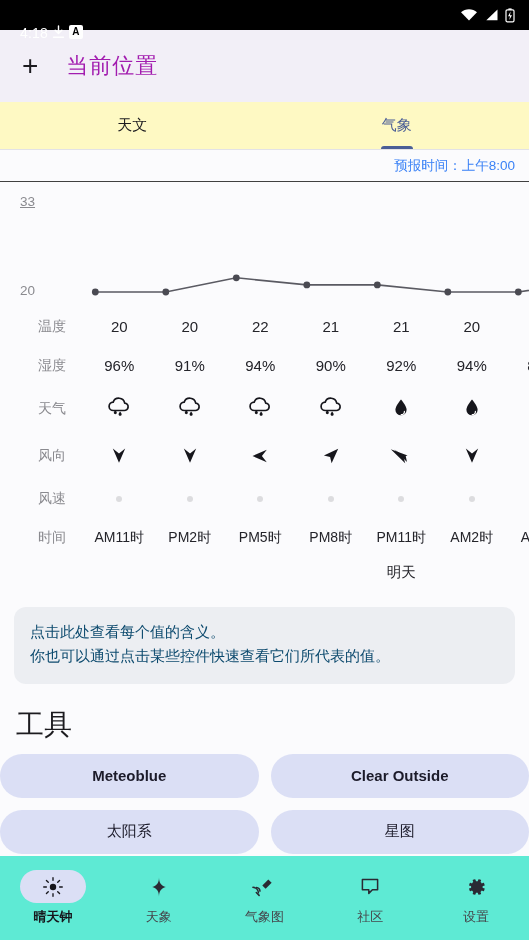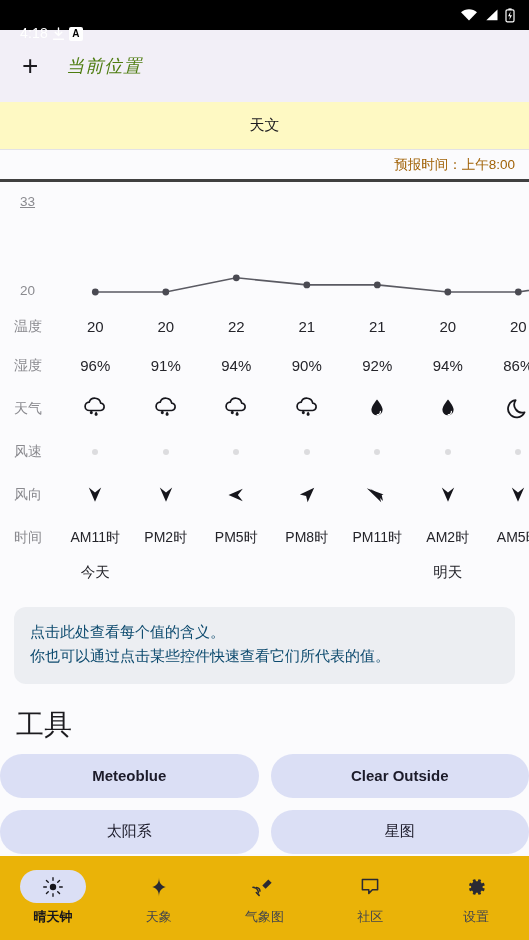--- a/index.html
+++ b/index.html
@@ -7,62 +7,62 @@
     width:529px; height:940px;
     font-family:"Liberation Sans","DejaVu Sans",sans-serif;
     background:#fbfbfd; overflow:hidden;
   }
   
   .statusbar {
     height:30px; background:#000; color:#fff;
     display:flex; align-items:center; padding:0 10px;
     font-size:13.5px; letter-spacing:.2px;
   }
-  .sb-left { display:flex; align-items:flex-end; gap:4px;margin-top:36px; }
+  .sb-left { display:flex; align-items:flex-start; gap:4px;margin-top:36px; }
   .sb-time { font-size:14px; font-weight:400; padding-left:10px;}
   .sb-right { margin-left:auto; display:flex; align-items:center; gap:6px; padding-right:4px;}
   .ic { display:inline-block; line-height:0; }
   .badge-a {
     width:14px;height:14px;background:#fff;color:#000;border-radius:2px;
     font-size:10px;font-weight:700;line-height:14px;text-align:center;
     font-family:"Liberation Sans",sans-serif;
   }
   
   .appbar {
     height:72px; background:#f2eff7; display:flex; align-items:center;
     padding:0 22px; gap:28px;
   }
   .plus-btn { font-size:28px; color:#1c1b1f; font-weight:300; line-height:1; cursor:pointer;}
-  .appbar-title { font-size:18px; color:#4d7c0f; letter-spacing:1px;font-style:italic;}
+  .appbar-title { font-size:22px; color:#a21caf; letter-spacing:1px;}
   
   .tabs { display:flex; background:#fef9c3; height:47px; position:relative;}
   .tab {
     flex:1; display:flex; align-items:center; justify-content:center;
     font-size:15px; color:#1c1b1f; position:relative; cursor:pointer;
   }
   .tab.active { color:#4a5e96; }
   .tab.active::after{
     content:""; position:absolute; bottom:0; left:50%; transform:translateX(-50%);
     width:32px; height:3.5px; background:#4a5e96; border-radius:3px 3px 0 0;
   }
   .tabs-divider { height:1px; background:#e2e2e6; }
   
   .forecast-row {
     height:32px; display:flex; align-items:center; justify-content:flex-end;
-    padding-right:14px; font-size:13.5px; color:#a16207;
-    border-bottom:3px solid #404040;
+    padding-right:14px; font-size:13.5px; color:#3b82f6;
+    border-bottom:1px solid #404040;
   }
   
   .chartwrap { position:relative; height:125px; }
   .ylab { position:absolute; left:20px; font-size:13.5px; color:#8a8a8f; }
   .ylab.top { top:12px;text-decoration:underline; }
   .ylab.bot { top:101px; }
   svg.line { position:absolute; left:0; top:0; }
   
-  .table { padding:0 0 6px 0; }
+  .table { padding:0 0 6px 0;margin-left:24px; }
   .trow { display:flex; align-items:center; height:39px; }
   .trow.tall { height:47px; }
   .rowlabel {
     width:60px; flex:0 0 60px; padding-left:14px;
     font-size:14px; color:#8a8a8f;
   }
   .cells { flex:1; display:flex; }
   .cell {
     flex:0 0 70.5px; text-align:center; font-size:15px; color:#24242a;
     display:flex; align-items:center; justify-content:center;
@@ -89,21 +89,21 @@
     flex:0 0 calc(50% - 6px); height:44px; border-radius:22px;
     background:#dbdff5; border:none; cursor:pointer;
     display:flex; align-items:center; justify-content:center;
     font-size:15px; color:#1c1b2a;
     font-family:"Liberation Sans",sans-serif;
   }
   .toolbtn.bold { font-weight:700; }
   
   .bottomnav {
     position:absolute; left:0; bottom:0; width:529px; height:84px;
-    background:#eab308; display:flex; align-items:center;
+    background:#5eead4; display:flex; align-items:center;
   }
   .navitem {
     flex:1; display:flex; flex-direction:column; align-items:center;
     gap:5px; cursor:pointer;
   }
   .navpill {
     width:66px; height:33px; border-radius:17px;
     display:flex; align-items:center; justify-content:center;
   }
   .navitem.active .navpill { background:#dbdff5; }
@@ -145,20 +145,21 @@
   </div>
 </div>
 
 <div class="appbar">
   <span class="plus-btn">+</span>
   <span class="appbar-title">当前位置</span>
 </div>
 
 <div class="tabs">
   <div class="tab">天文</div>
+  <div class="tab active">气象</div>
 </div>
 <div class="tabs-divider"></div>
 
 <div class="forecast-row">
   <span>预报时间：上午8:00</span>
 </div>
 
 <div class="chartwrap">
   <span class="ylab top">33</span>
   <span class="ylab bot">20</span>
@@ -243,20 +244,61 @@
                 <path d="M18.4 17.4a3.2 3.2 0 0 1-3.2 3.2" fill="none" stroke="#fff" stroke-width="1.2" stroke-linecap="round"></path>
               </svg></span>
           </div>
           <div class="cell">
             <span style="line-height: 0;"><svg width="30" height="30" viewBox="0 0 30 30">
                 <path d="M21.5 18.3A8 8 0 0 1 12.6 6.2a8.6 8.6 0 1 0 8.9 12.1z" fill="none" stroke="#16161c" stroke-width="1.8" stroke-linejoin="round"></path>
               </svg></span>
           </div>
         </div>
       </div>
+      <div class="trow tall">
+        <div class="rowlabel">风向</div>
+        <div class="cells">
+          <div class="cell">
+            <span style="line-height: 0;"><svg width="30" height="30" viewBox="0 0 30 30">
+                <path d="M8.8 7.5 15 21.8 21.2 7.5 15 12.4z" fill="#16161c"></path>
+              </svg></span>
+          </div>
+          <div class="cell">
+            <span style="line-height: 0;"><svg width="30" height="30" viewBox="0 0 30 30">
+                <path d="M8.8 7.5 15 21.8 21.2 7.5 15 12.4z" fill="#16161c"></path>
+              </svg></span>
+          </div>
+          <div class="cell">
+            <span style="line-height: 0;"><svg width="30" height="30" viewBox="0 0 30 30">
+                <path d="M21.8 8.8 7.5 15l14.3 6.2L16.9 15z" fill="#16161c"></path>
+              </svg></span>
+          </div>
+          <div class="cell">
+            <span style="line-height: 0;"><svg width="30" height="30" viewBox="0 0 30 30">
+                <path d="M22.2 7.8 7.9 14.4l6.2 1.6 1.5 6.2z" fill="#16161c"></path>
+              </svg></span>
+          </div>
+          <div class="cell">
+            <span style="line-height: 0;"><svg width="30" height="30" viewBox="0 0 30 30">
+                <path d="M7.8 8.2l14.4 14-1.8-6.4 4.2-1.3z" fill="#16161c" transform="translate(-3,0)"></path>
+                <path d="M8.5 8.5 21 21 19.6 14.6 14.9 13.2z" fill="#16161c"></path>
+              </svg></span>
+          </div>
+          <div class="cell">
+            <span style="line-height: 0;"><svg width="30" height="30" viewBox="0 0 30 30">
+                <path d="M8.8 7.5 15 21.8 21.2 7.5 15 12.4z" fill="#16161c"></path>
+              </svg></span>
+          </div>
+          <div class="cell">
+            <span style="line-height: 0;"><svg width="30" height="30" viewBox="0 0 30 30">
+                <path d="M8.8 7.5 15 21.8 21.2 7.5 15 12.4z" fill="#16161c"></path>
+              </svg></span>
+          </div>
+        </div>
+      </div>
       <div class="trow">
         <div class="rowlabel">风速</div>
         <div class="cells">
           <div class="cell">
             <span class="dot-ws"></span>
           </div>
           <div class="cell">
             <span class="dot-ws"></span>
           </div>
           <div class="cell">
@@ -266,81 +308,39 @@
             <span class="dot-ws"></span>
           </div>
           <div class="cell">
             <span class="dot-ws"></span>
           </div>
           <div class="cell">
             <span class="dot-ws"></span>
           </div>
           <div class="cell">
             <span class="dot-ws"></span>
-          </div>
-        </div>
-      </div>
-      <div class="trow tall">
-        <div class="rowlabel">风向</div>
-        <div class="cells">
-          <div class="cell">
-            <span style="line-height: 0;"><svg width="30" height="30" viewBox="0 0 30 30">
-                <path d="M8.8 7.5 15 21.8 21.2 7.5 15 12.4z" fill="#16161c"></path>
-              </svg></span>
-          </div>
-          <div class="cell">
-            <span style="line-height: 0;"><svg width="30" height="30" viewBox="0 0 30 30">
-                <path d="M8.8 7.5 15 21.8 21.2 7.5 15 12.4z" fill="#16161c"></path>
-              </svg></span>
-          </div>
-          <div class="cell">
-            <span style="line-height: 0;"><svg width="30" height="30" viewBox="0 0 30 30">
-                <path d="M21.8 8.8 7.5 15l14.3 6.2L16.9 15z" fill="#16161c"></path>
-              </svg></span>
-          </div>
-          <div class="cell">
-            <span style="line-height: 0;"><svg width="30" height="30" viewBox="0 0 30 30">
-                <path d="M22.2 7.8 7.9 14.4l6.2 1.6 1.5 6.2z" fill="#16161c"></path>
-              </svg></span>
-          </div>
-          <div class="cell">
-            <span style="line-height: 0;"><svg width="30" height="30" viewBox="0 0 30 30">
-                <path d="M7.8 8.2l14.4 14-1.8-6.4 4.2-1.3z" fill="#16161c" transform="translate(-3,0)"></path>
-                <path d="M8.5 8.5 21 21 19.6 14.6 14.9 13.2z" fill="#16161c"></path>
-              </svg></span>
-          </div>
-          <div class="cell">
-            <span style="line-height: 0;"><svg width="30" height="30" viewBox="0 0 30 30">
-                <path d="M8.8 7.5 15 21.8 21.2 7.5 15 12.4z" fill="#16161c"></path>
-              </svg></span>
-          </div>
-          <div class="cell">
-            <span style="line-height: 0;"><svg width="30" height="30" viewBox="0 0 30 30">
-                <path d="M8.8 7.5 15 21.8 21.2 7.5 15 12.4z" fill="#16161c"></path>
-              </svg></span>
           </div>
         </div>
       </div>
       <div class="trow">
         <div class="rowlabel">时间</div>
         <div class="cells">
           <div class="cell small">AM11时</div>
           <div class="cell small">PM2时</div>
           <div class="cell small">PM5时</div>
           <div class="cell small">PM8时</div>
           <div class="cell small">PM11时</div>
           <div class="cell small">AM2时</div>
           <div class="cell small">AM5时</div>
         </div>
       </div>
     </div>
   <div class="daysrow">
     <div style="width:60px;flex:0 0 60px;"></div>
     <div class="cells" id="days-body">
-        <div class="daylabel">今天</div>
         <div class="daylabel"></div>
         <div class="daylabel"></div>
         <div class="daylabel"></div>
         <div class="daylabel"></div>
         <div class="daylabel">明天</div>
         <div class="daylabel"></div>
       </div>
   </div>
 </div>
 

